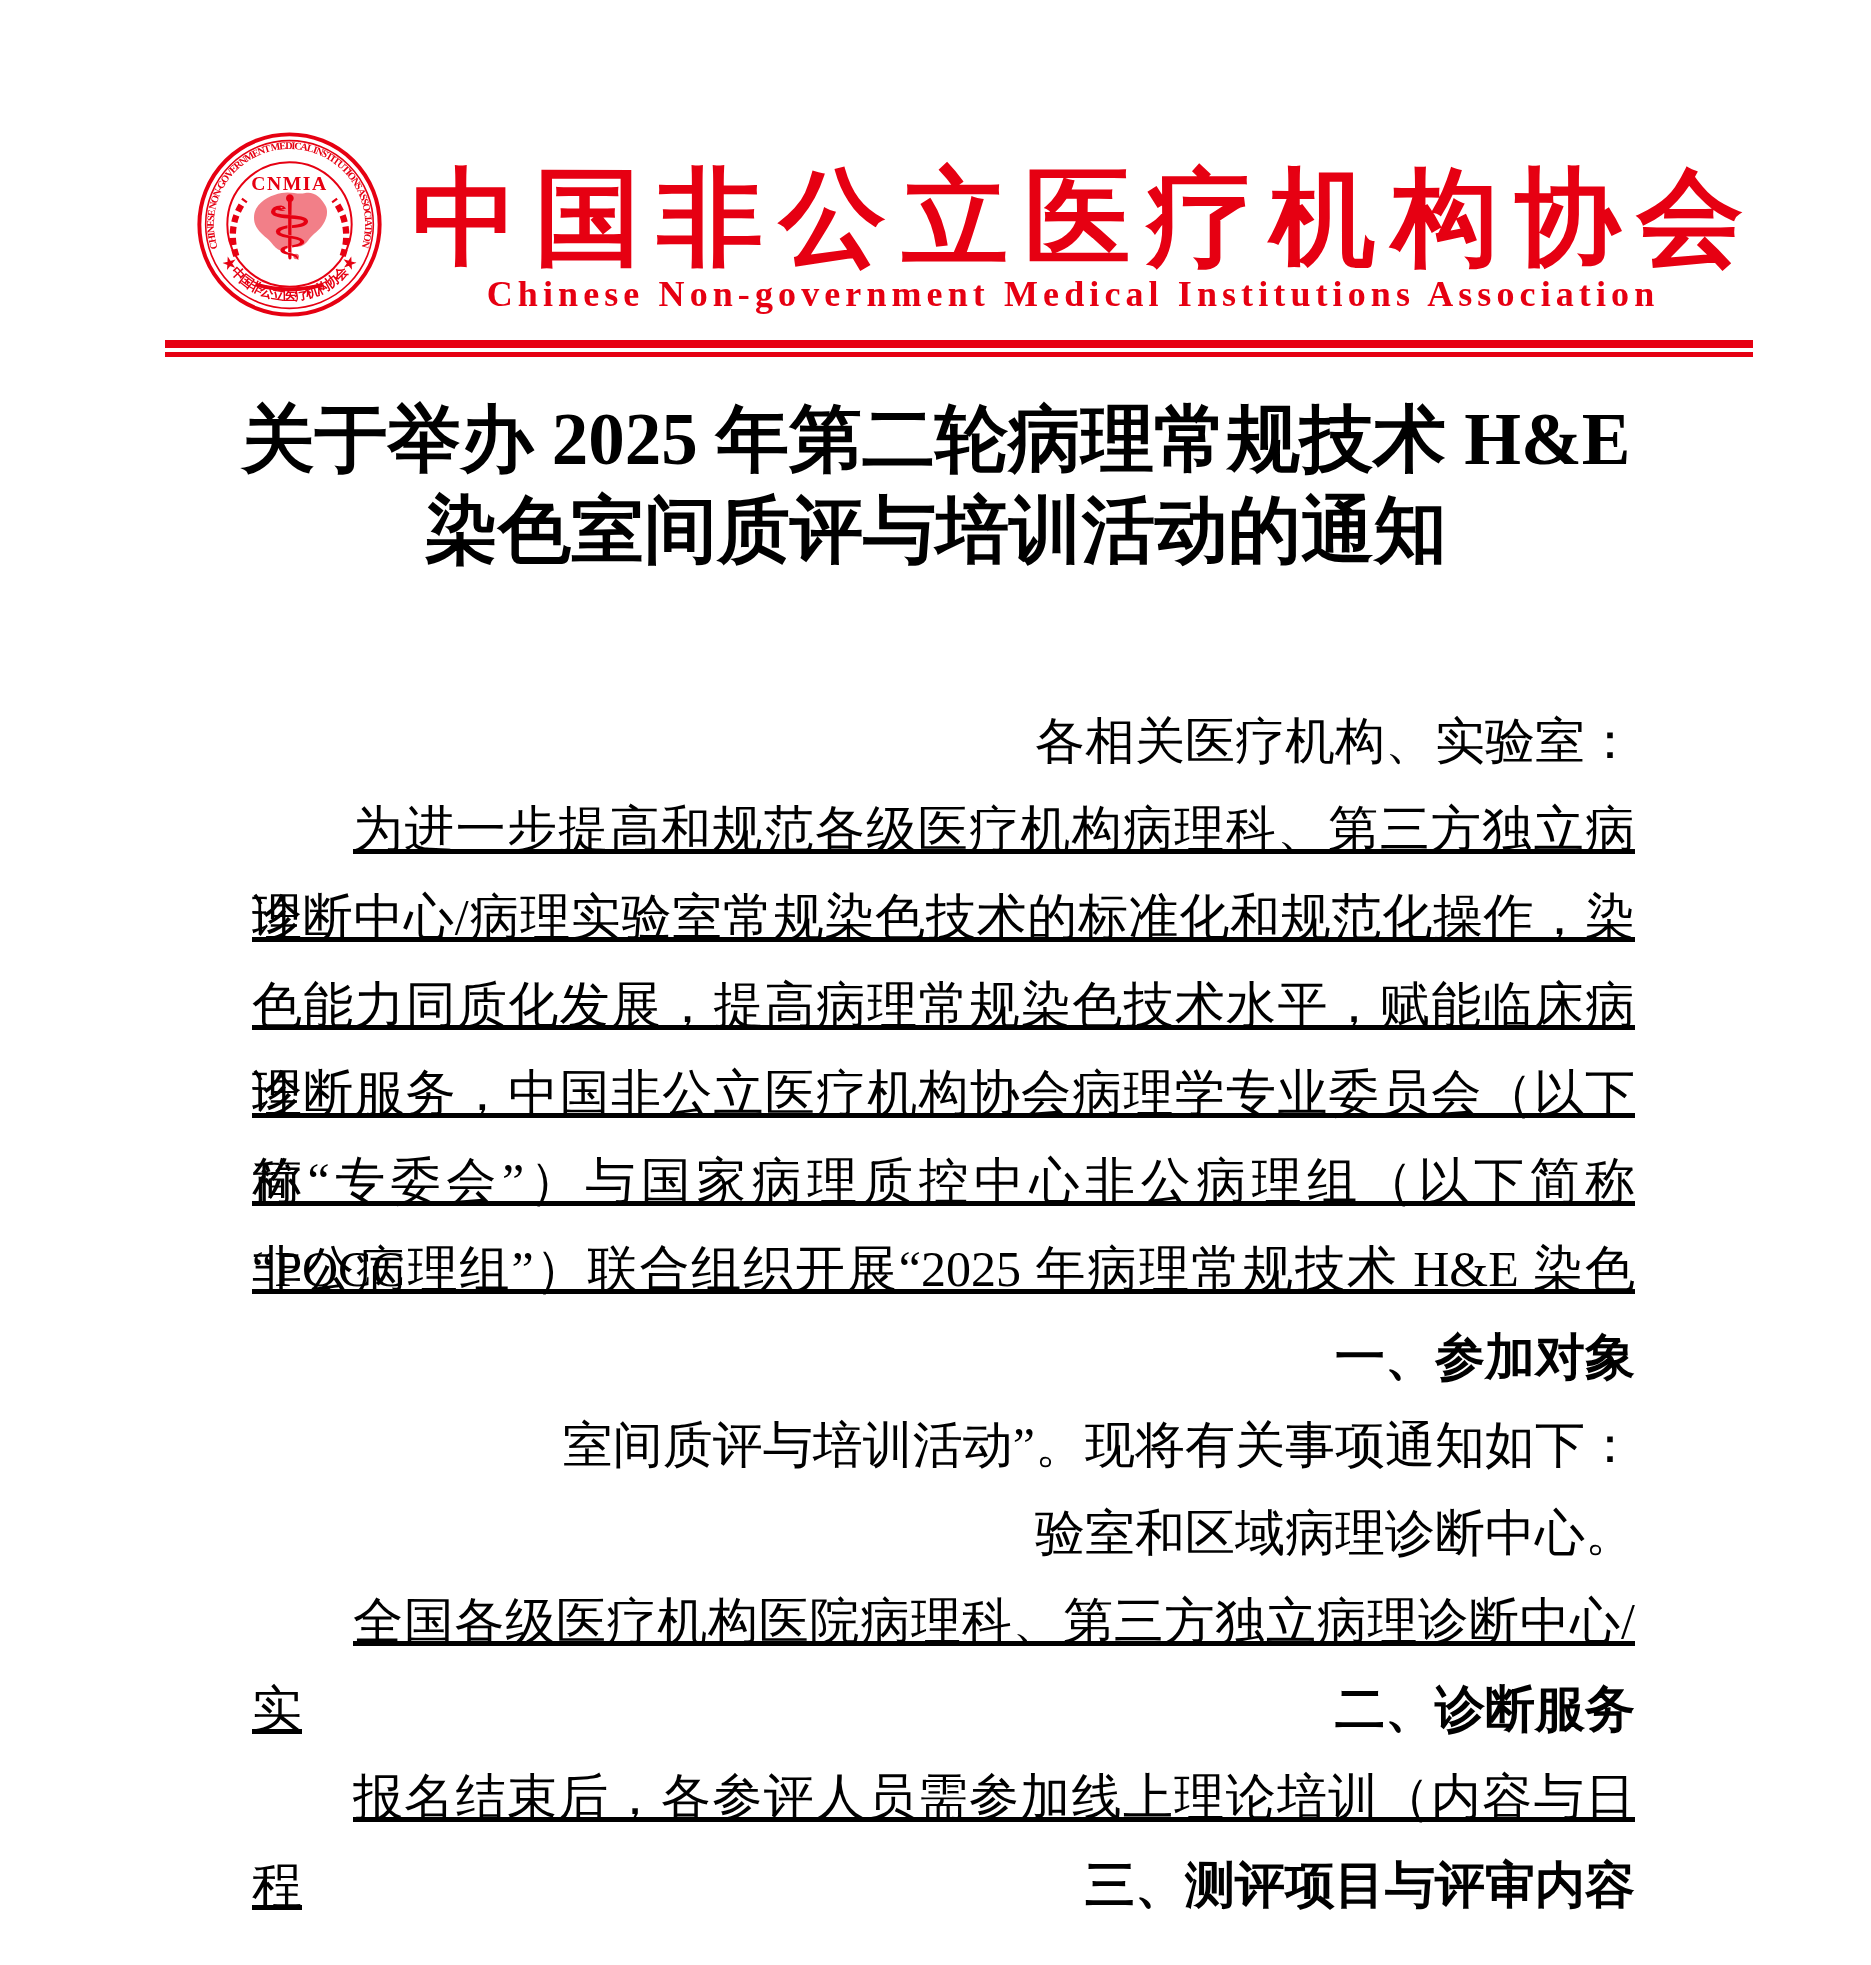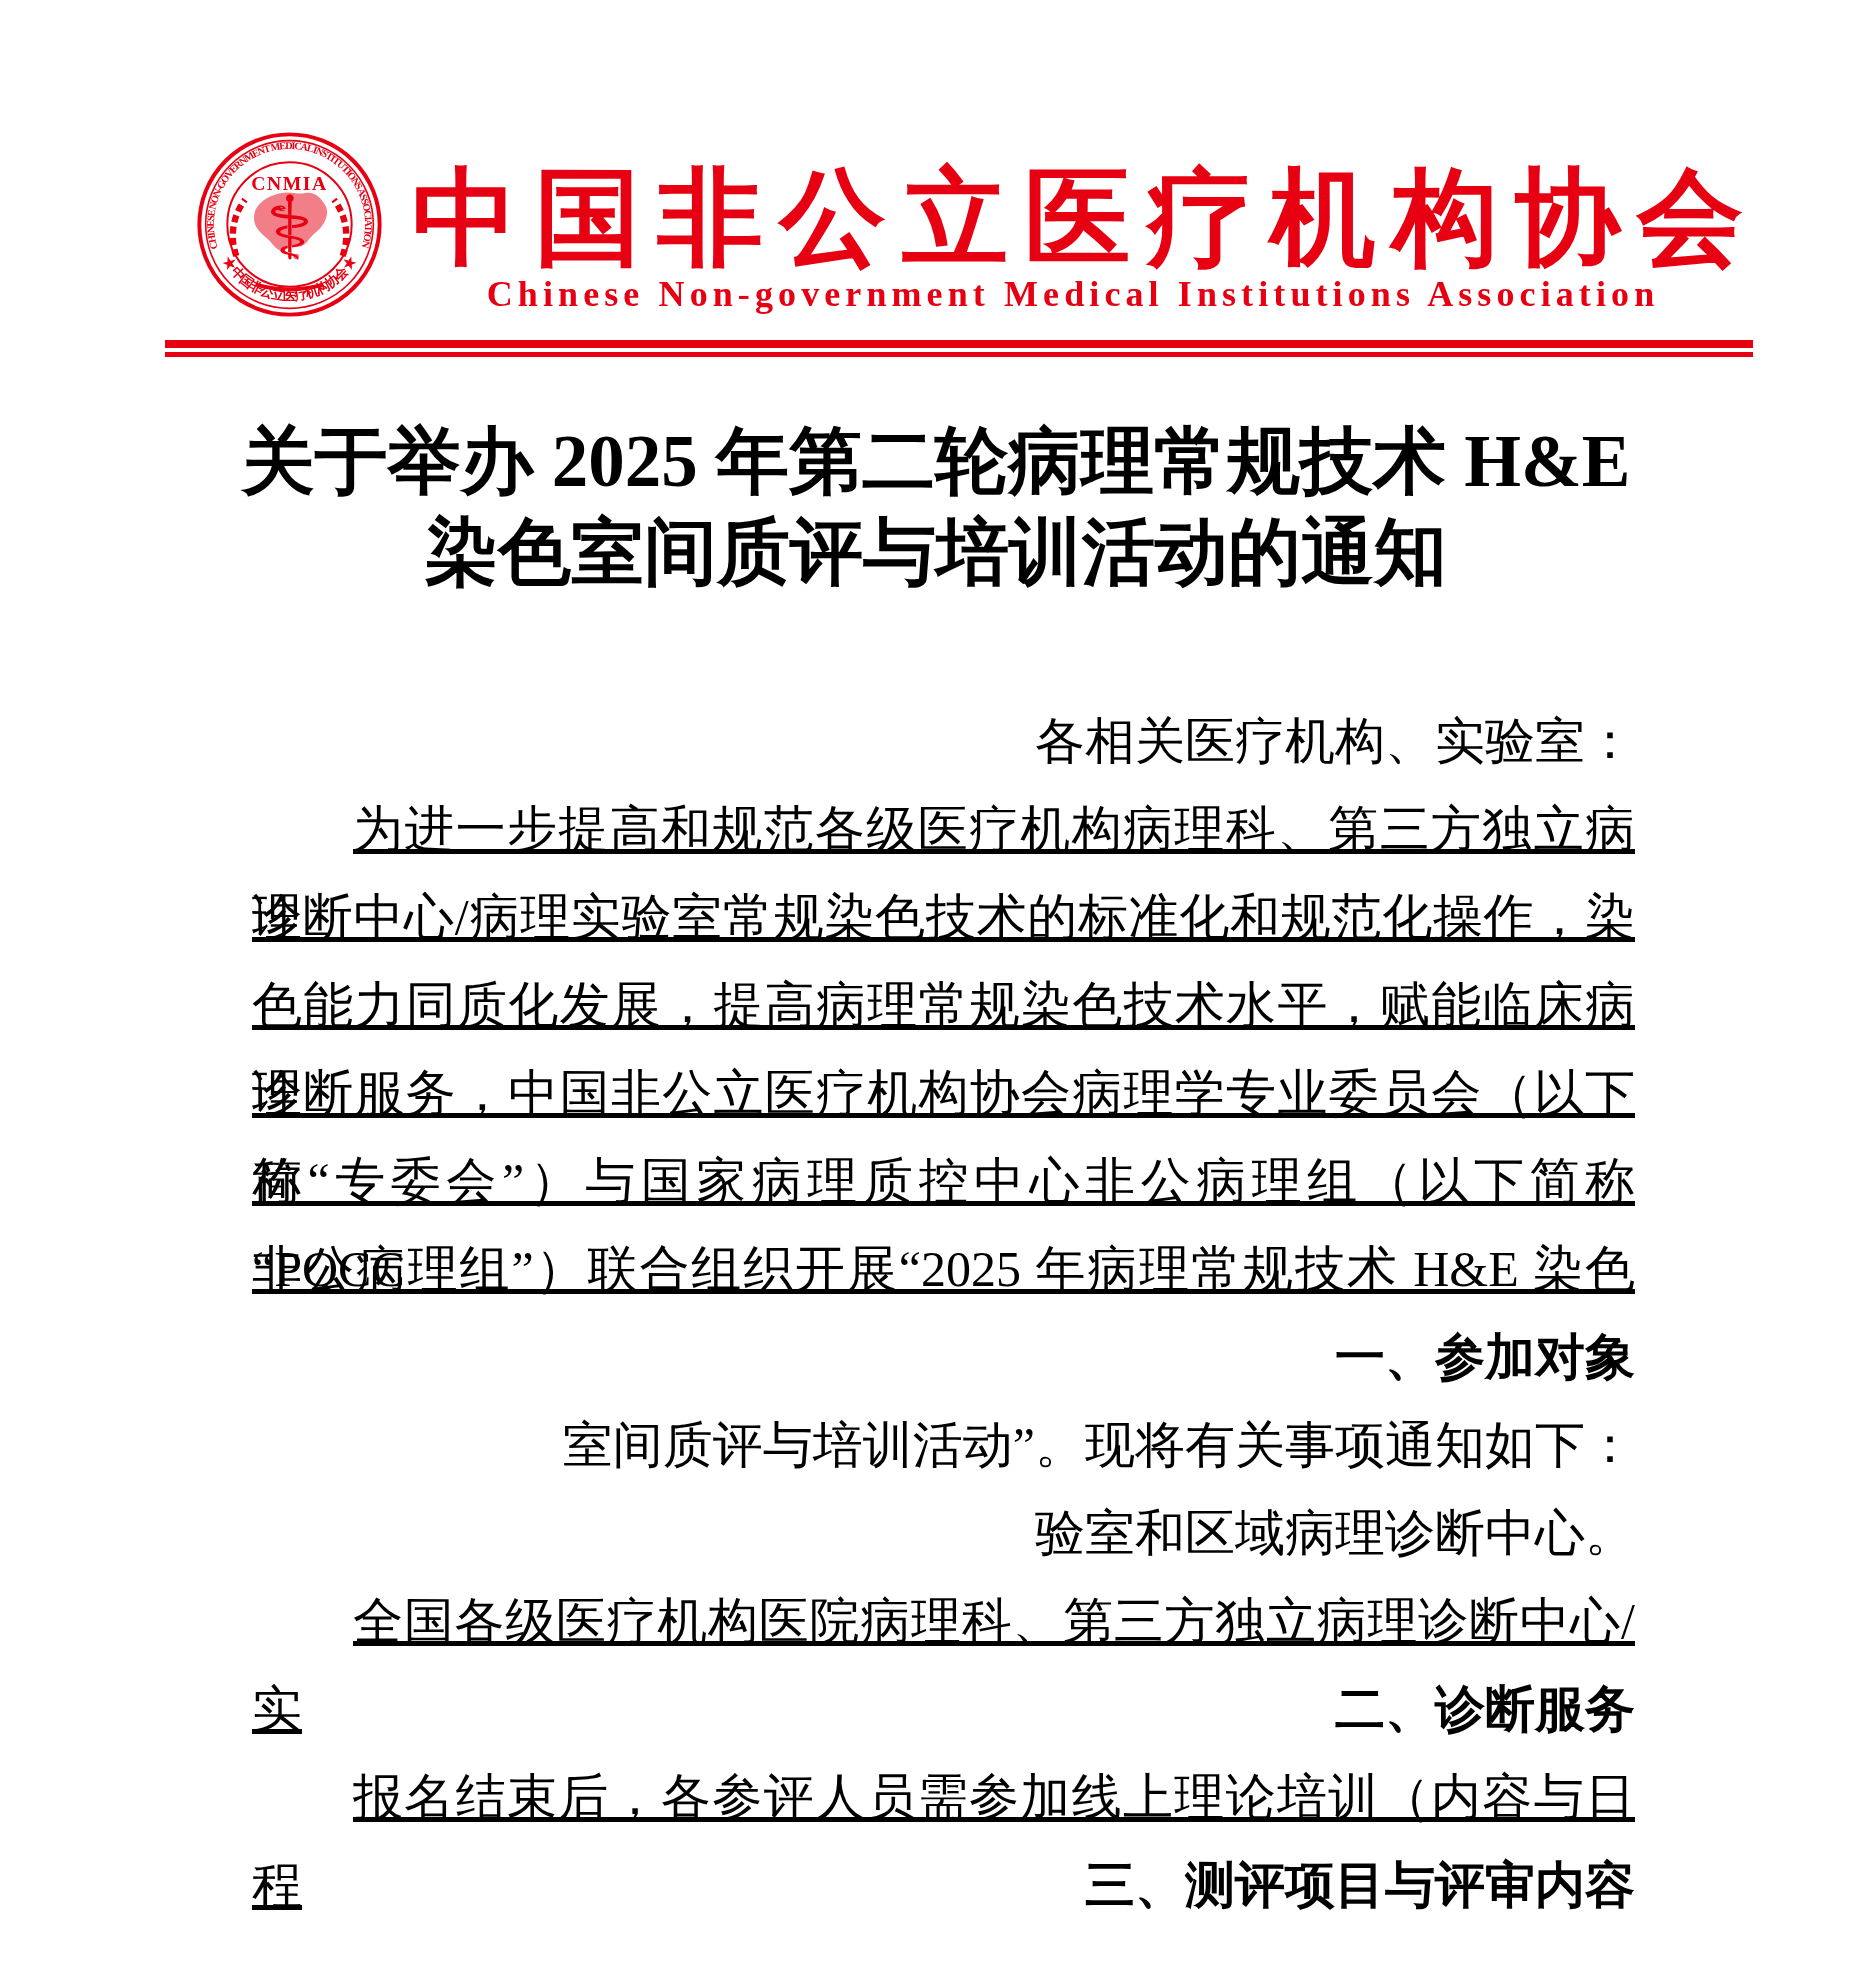--- a/index.html
+++ b/index.html
@@ -24,21 +24,21 @@
     position:absolute;left:393px;top:271px;width:1360px;height:47px;
     font-size:36px;line-height:47px;font-weight:bold;
     letter-spacing:5.1px;text-align:center;white-space:nowrap;
     color:#e60012;
   }
   .rule{position:absolute;left:165px;width:1588px;background:#e60012;}
   .rule.t1{top:340px;height:7.5px;}
   .rule.t2{top:352px;height:5.1px;}
   
   .doc-title{
-    position:absolute;left:118px;top:416px;width:1636px;
+    position:absolute;left:118px;top:394px;width:1636px;
     text-align:center;font-weight:bold;color:#000;
   }
   .doc-title .tl{font-size:73px;line-height:91px;height:91px;white-space:nowrap;}
   
   .body-block{position:absolute;left:252px;top:697px;width:1383px;}
   .line{
     height:88px;line-height:88px;font-size:50px;
     white-space:normal;overflow:visible;text-align:right;
   }
   .line.j{text-align:justify;text-align-last:justify;text-justify:inter-character;text-decoration:underline;}

